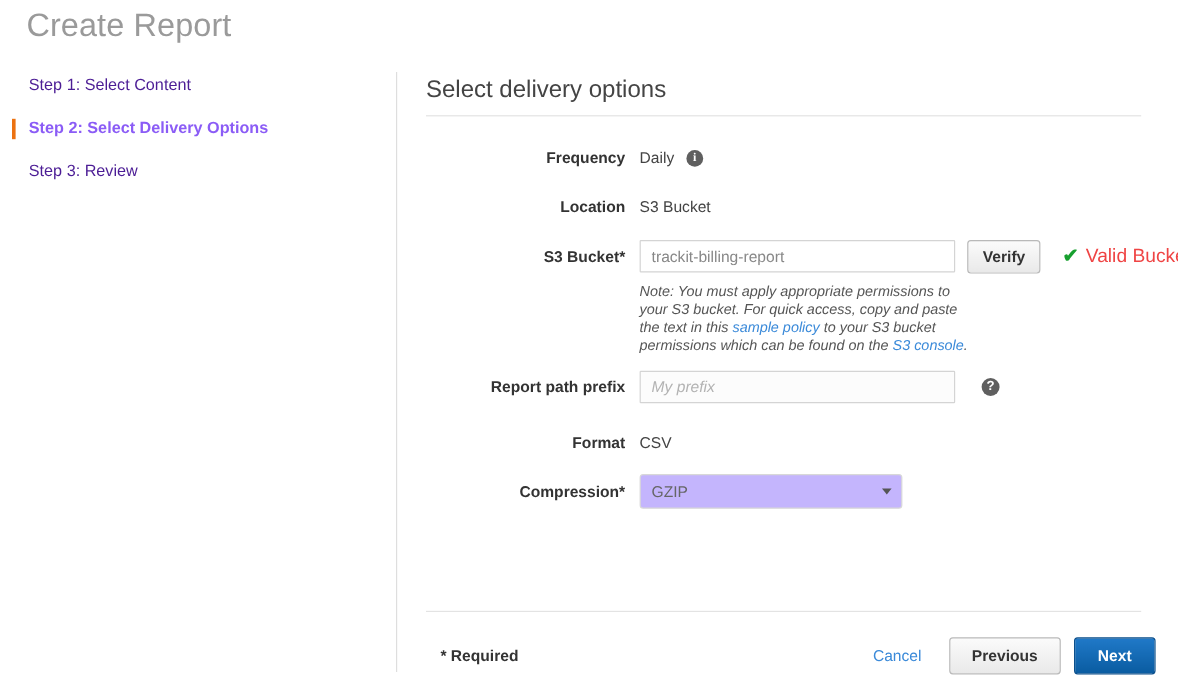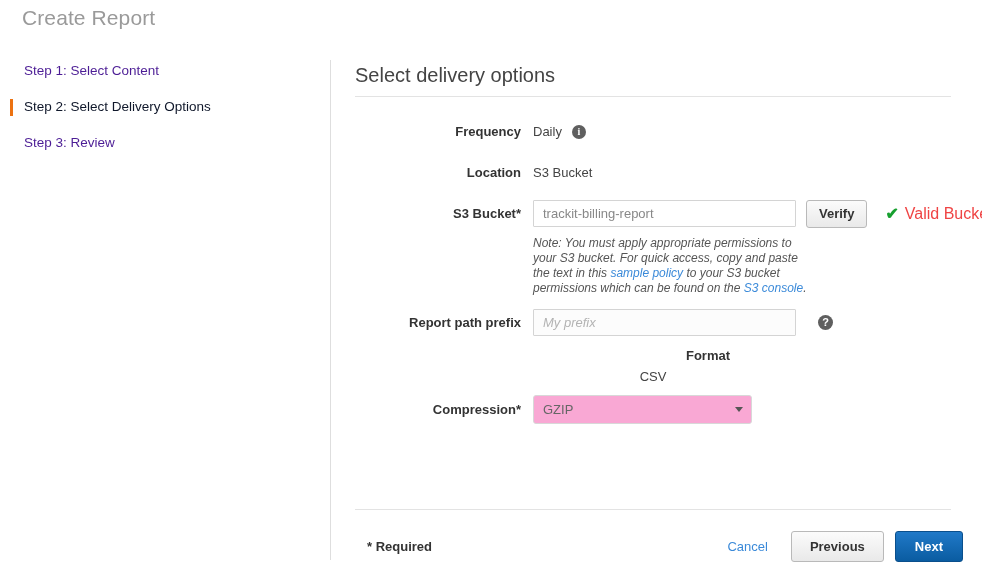--- a/index.html
+++ b/index.html
@@ -15,21 +15,21 @@
     color: #333333;
     overflow: hidden;
     position: relative;
   }
 
   
   .page-title {
     position: absolute;
     left: 22px;
     top: 6px;
-    font-size: 21px;
+    font-size: 27px;
     font-weight: normal;
     color: #9a9a9a;
     letter-spacing: 0.1px;
     white-space: nowrap;
   }
 
   
   .sidebar {
     position: absolute;
     left: 0;
@@ -40,22 +40,22 @@
     position: relative;
     padding: 0 0 0 24px;
     height: 22px;
     line-height: 22px;
     font-size: 13.5px;
     white-space: nowrap;
   }
   .step + .step { margin-top: 14px; }
   .step.inactive { color: #4c1d95; }
   .step.active {
-    color: #0f172a;
-    font-weight: normal;
+    color: #8b5cf6;
+    font-weight: bold;
   }
   .step-marker {
     position: absolute;
     left: 10px;
     top: 3px;
     width: 3px;
     height: 17px;
     background: #ec7211;
   }
 
@@ -119,21 +119,21 @@
     font-size: 13px;
     color: #444444;
     white-space: nowrap;
   }
 
   
   .row-frequency { height: 41px; align-items: center; }
   .row-location  { height: 41px; align-items: center; }
   .row-bucket    { height: 41px; align-items: center; }
   .row-prefix    { height: 52px; align-items: center; }
-  .row-format    { height: 41px; align-items: center; flex-direction: column; }
+  .row-format    { height: 41px; align-items: center; }
   .row-compression { height: 40px; align-items: center; }
 
   
   .icon-circle {
     display: inline-block;
     width: 14px;
     height: 14px;
     border-radius: 50%;
     background: #5f5f5f;
     color: #ffffff;
@@ -246,21 +246,21 @@
     position: relative;
     width: 219px;
     height: 29px;
   }
   .select-box {
     width: 219px;
     height: 29px;
     box-sizing: border-box;
     border: 1px solid #d8d8d8;
     border-radius: 3px;
-    background: #f9a8d4;
+    background: #c4b5fd;
     padding: 0 9px;
     line-height: 27px;
     font-size: 13px;
     color: #666666;
   }
   .select-caret {
     position: absolute;
     right: 9px;
     top: 12px;
     width: 0;

